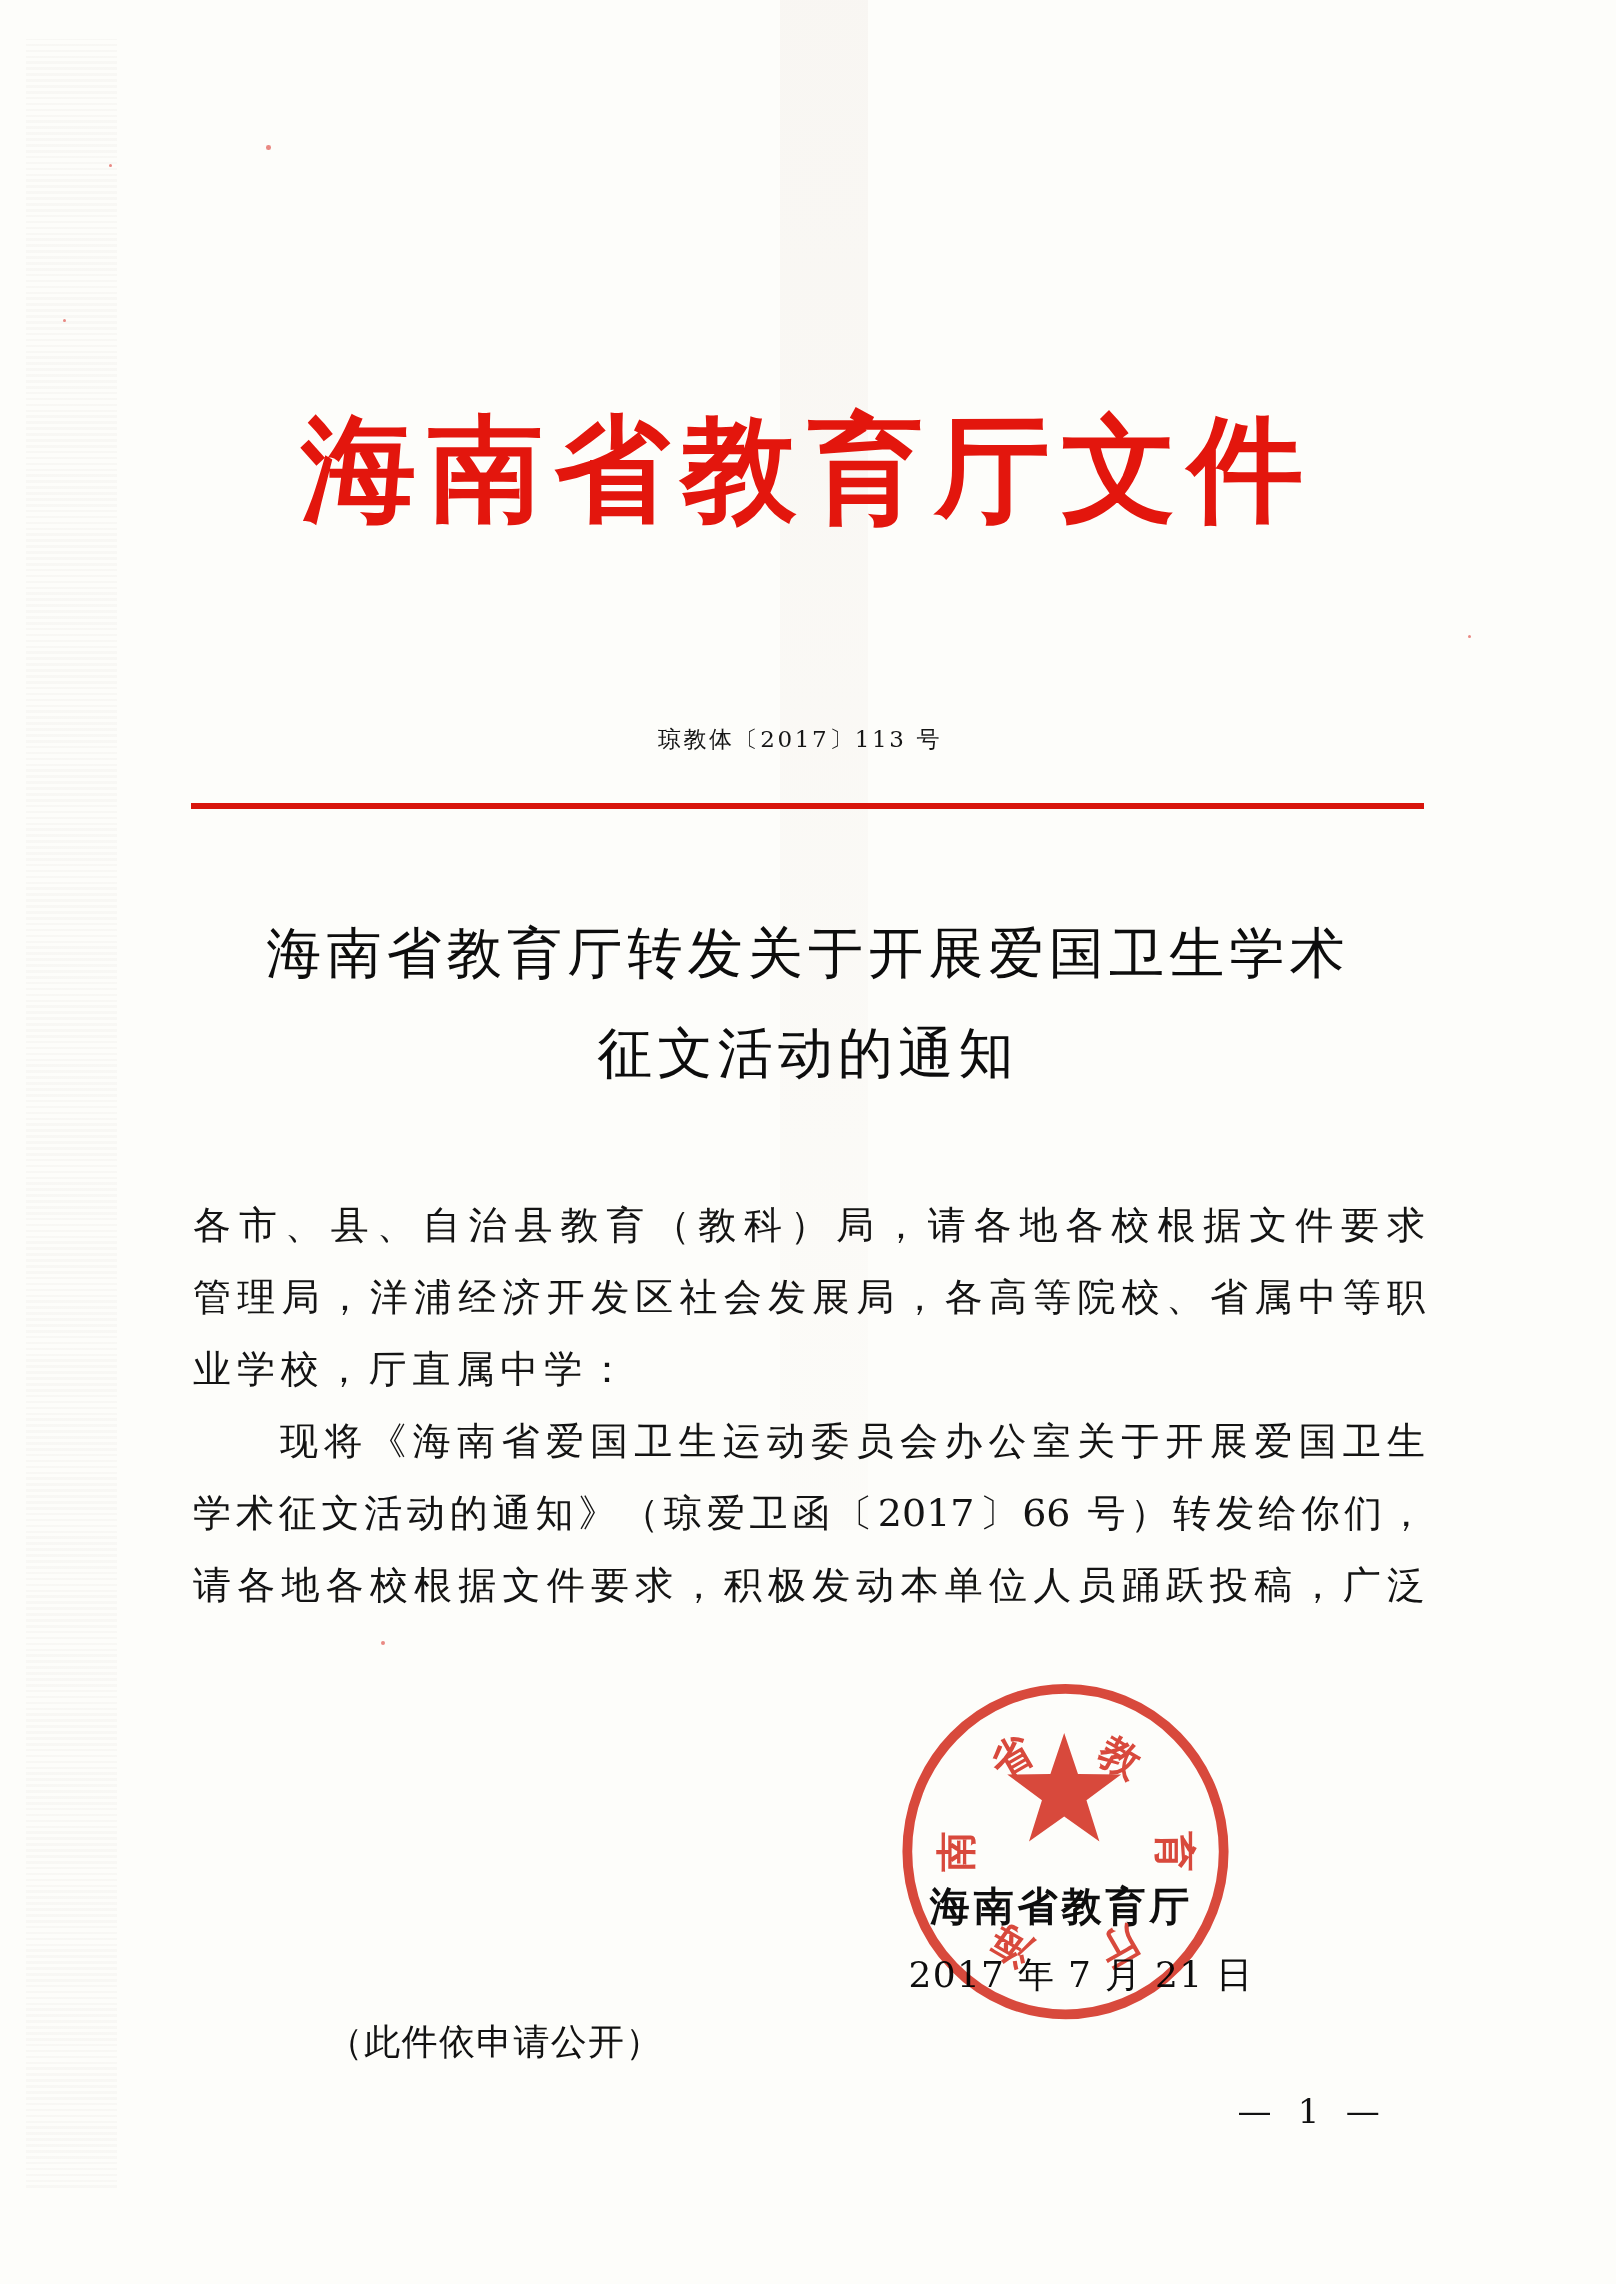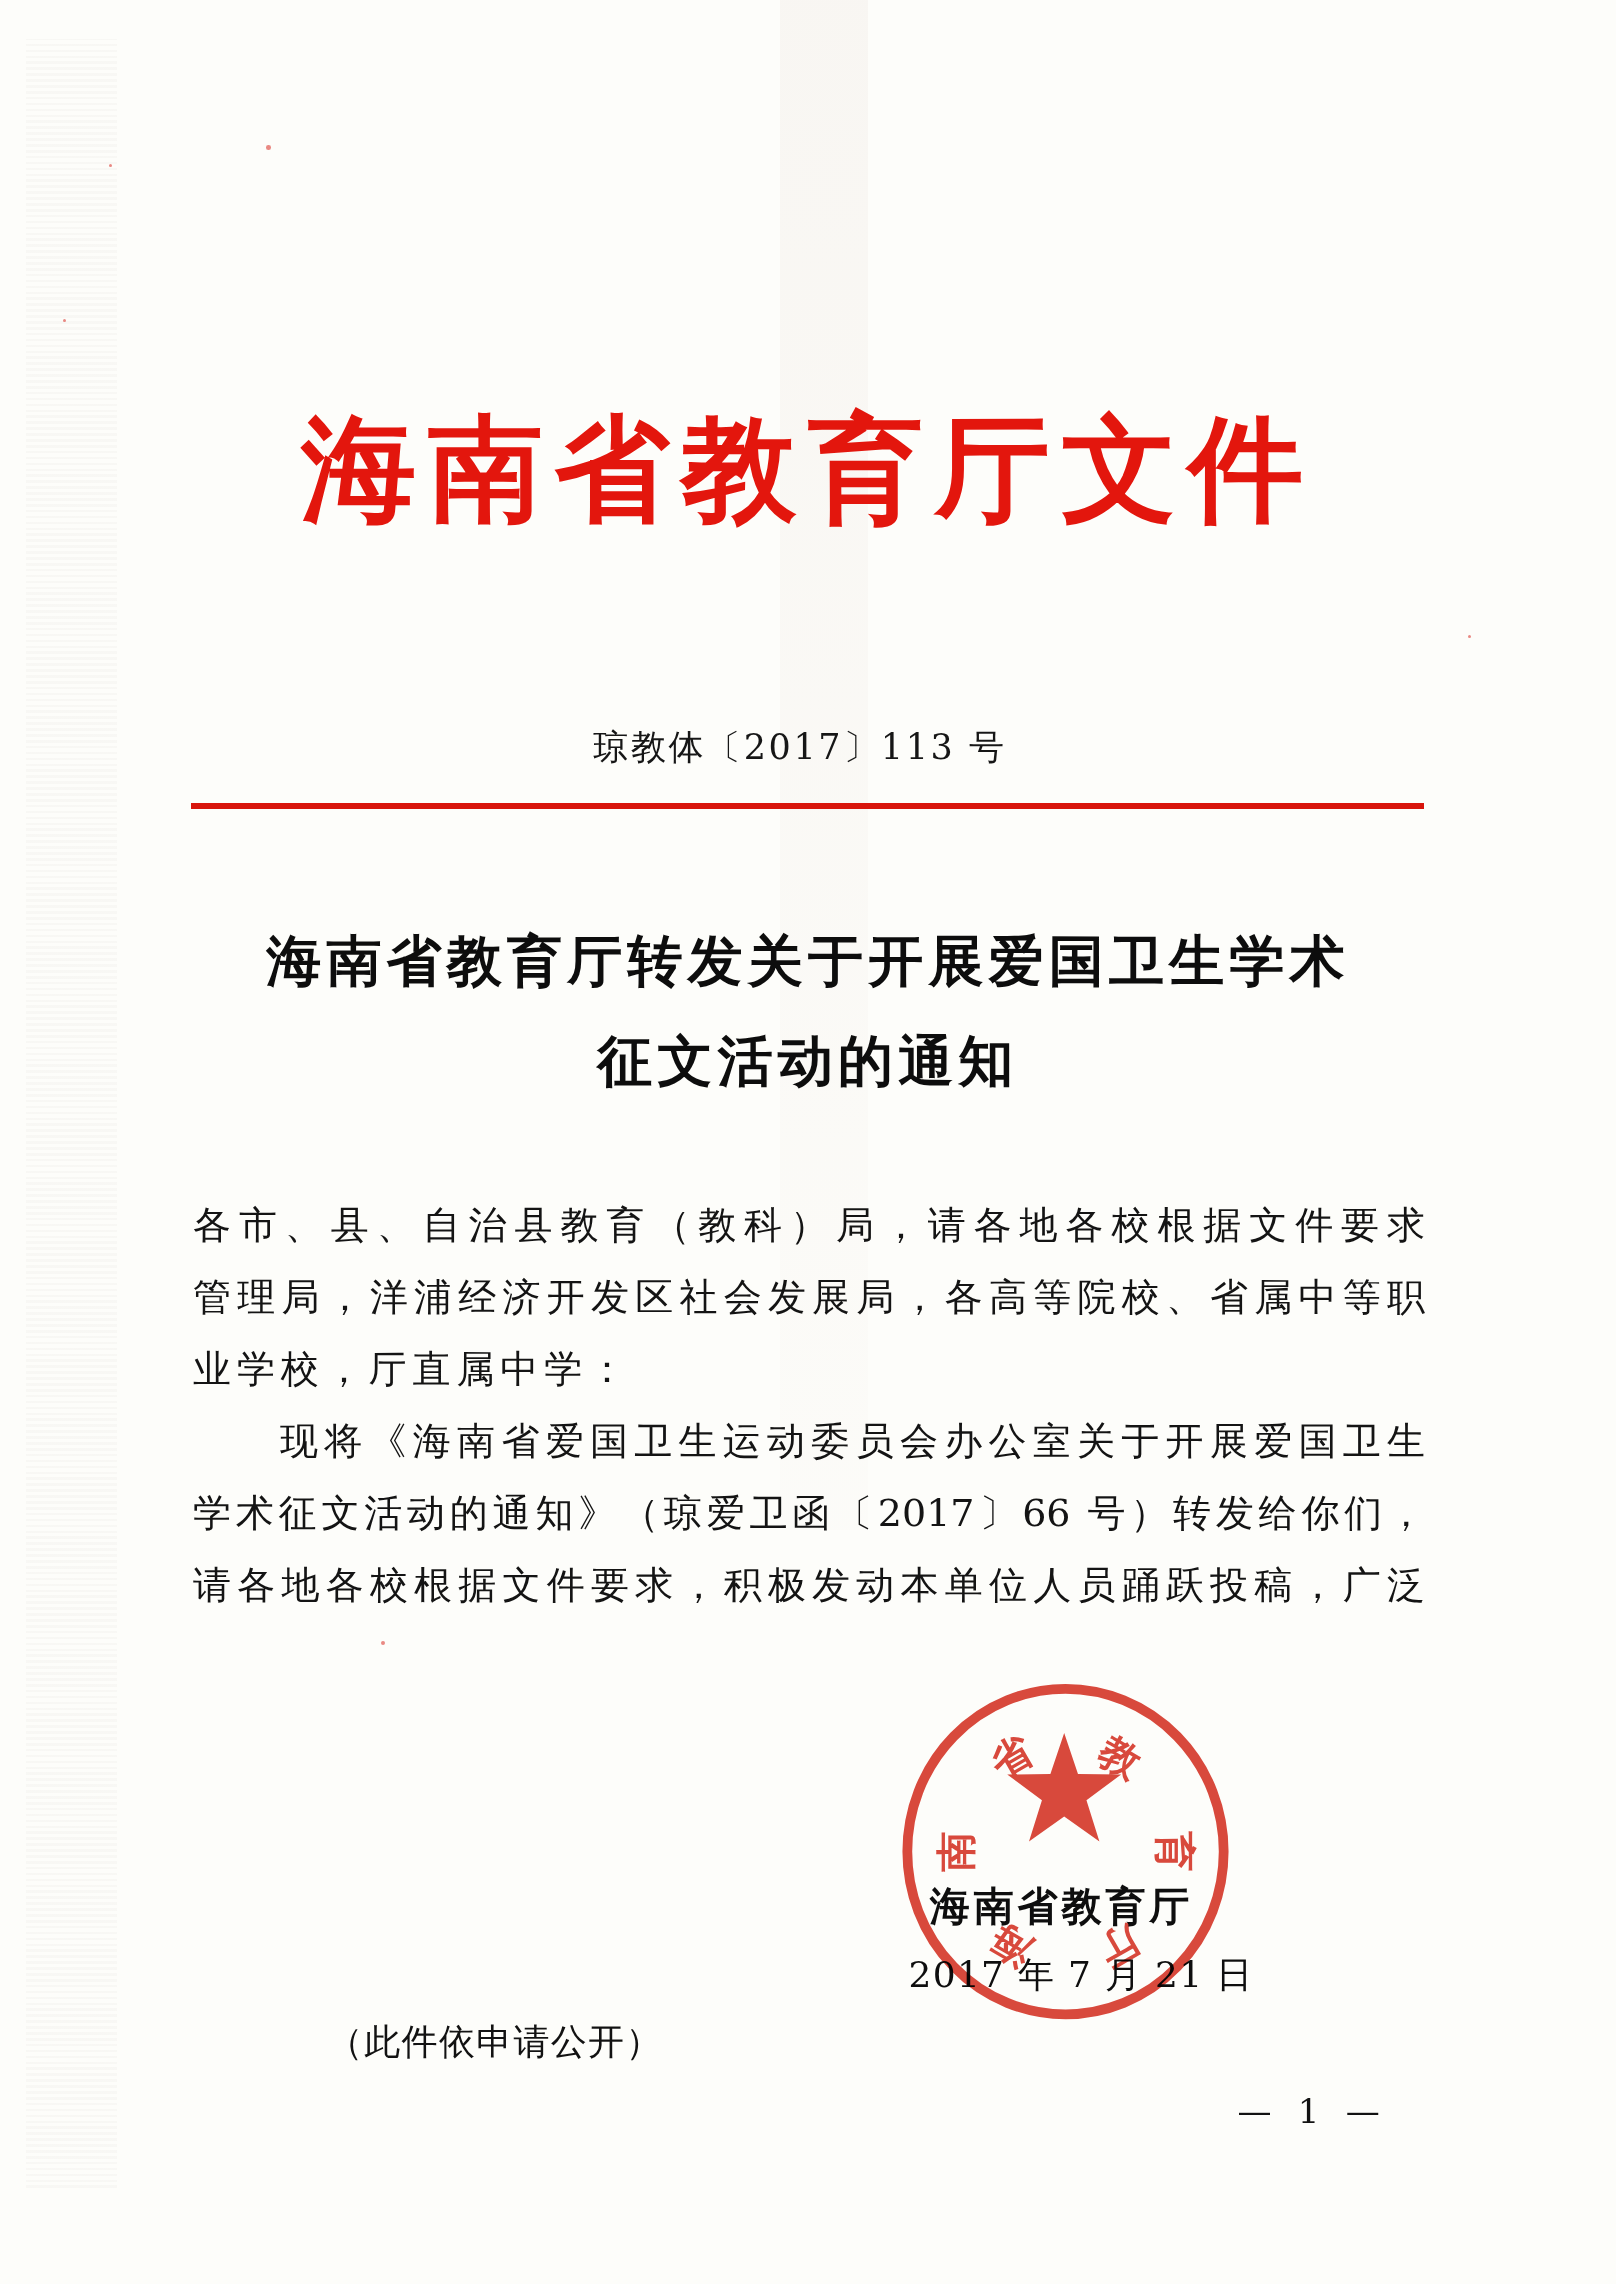--- a/index.html
+++ b/index.html
@@ -42,38 +42,38 @@
     font-size: 115px;
     font-weight: bold;
     letter-spacing: 11.7px;
     color: #e3160d;
     white-space: nowrap;
   }
   .doc-number {
     position: absolute;
     left: 0; right: 16px; top: 724px;
     text-align: center;
-    font-size: 35px;
+    font-size: 23px;
     letter-spacing: 2.6px;
     color: #161616;
     white-space: nowrap;
   }
   .red-rule {
     position: absolute;
     left: 191px; top: 803px;
     width: 1233px; height: 5.9px;
     background: #d8150c;
   }
   .doc-title {
     position: absolute;
     left: 0; right: 0;
-    margin: 12px;
+    margin: 4px;
     text-align: center;
     font-size: 55px;
-    font-weight: bold;
+    font-weight: normal;
     letter-spacing: 5.2px;
     color: #0d0d0d;
     white-space: nowrap;
   }
   .doc-title.line1 { top: 913px; }
   .doc-title.line2 { top: 1013px; }
   .body-block {
     position: absolute;
     left: 193px; top: 1189px;
     width: 1232px;

